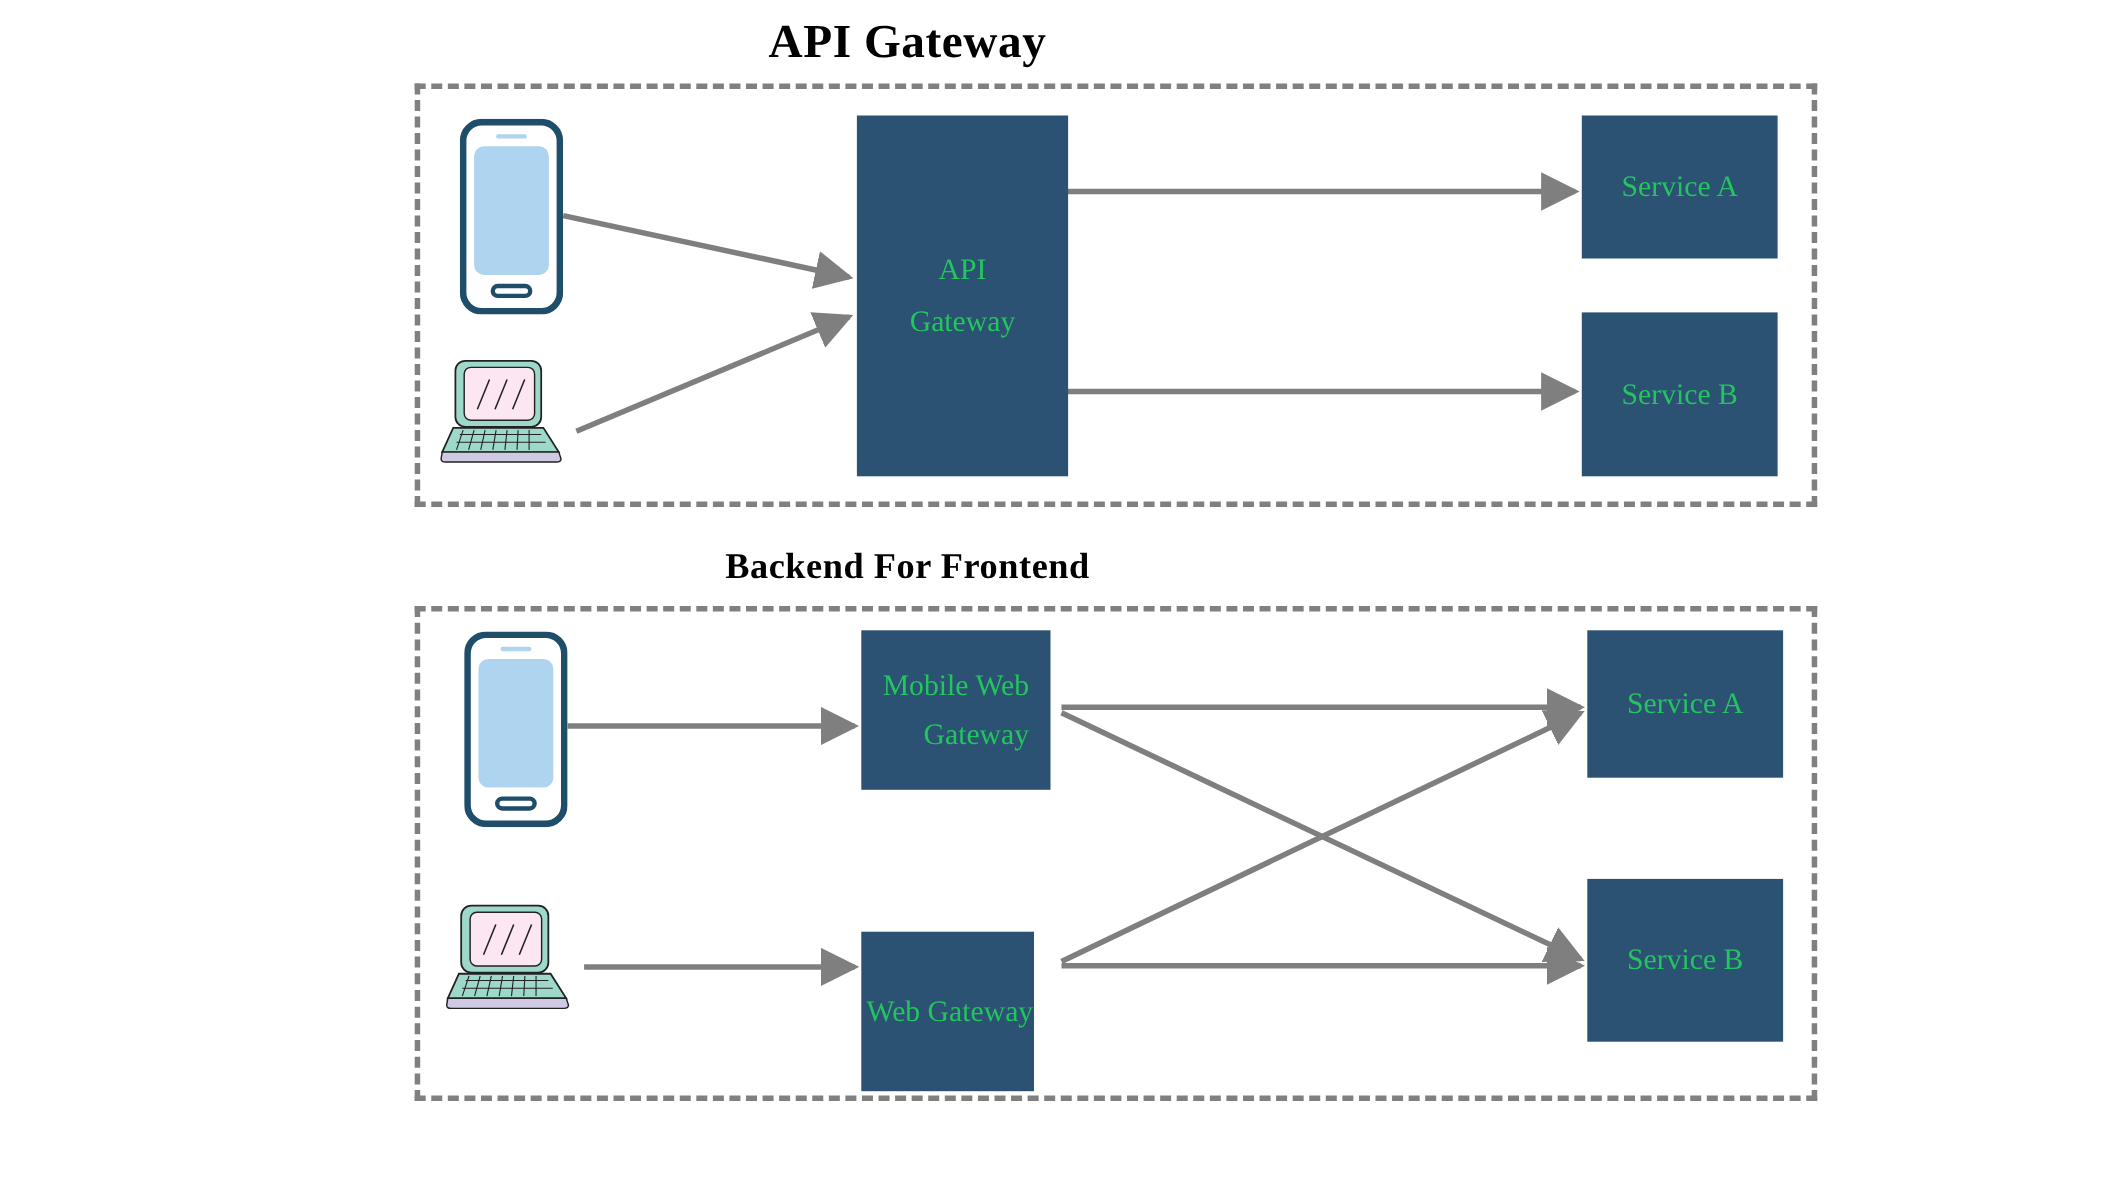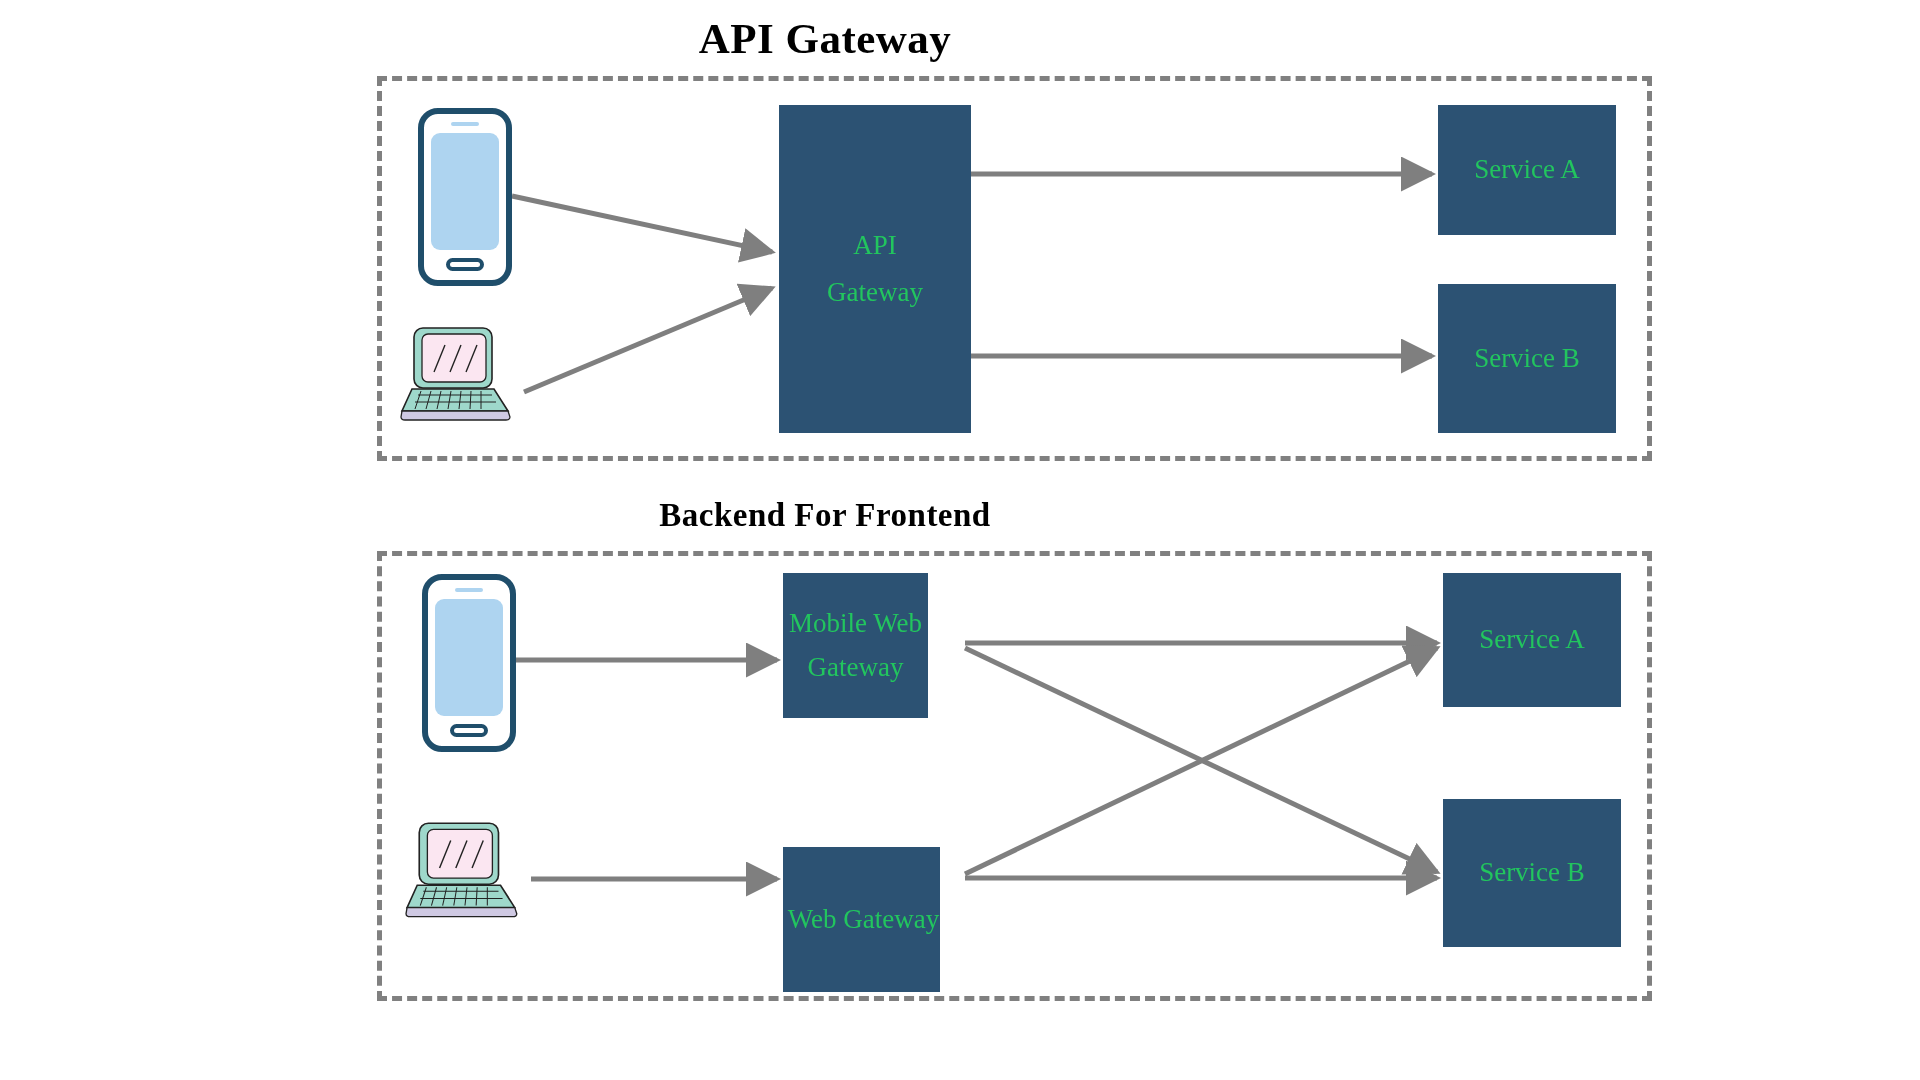--- a/index.html
+++ b/index.html
@@ -96,23 +96,24 @@
   #node-svc-b-1 {
     left: 1438px;
     top: 284px;
     width: 178px;
     height: 149px;
   }
   
   #node-mobile-web-gateway {
     left: 783px;
     top: 573px;
-    width: 145px;
+    width: 172px;
     height: 145px;
     line-height: 1.6;
+    text-align: right;
   }
   #node-web-gateway {
     left: 783px;
     top: 803px;
     width: 157px;
     height: 145px;
     margin-top: 44px;
   }
   #node-web-gateway .node-label {
     white-space: nowrap;

